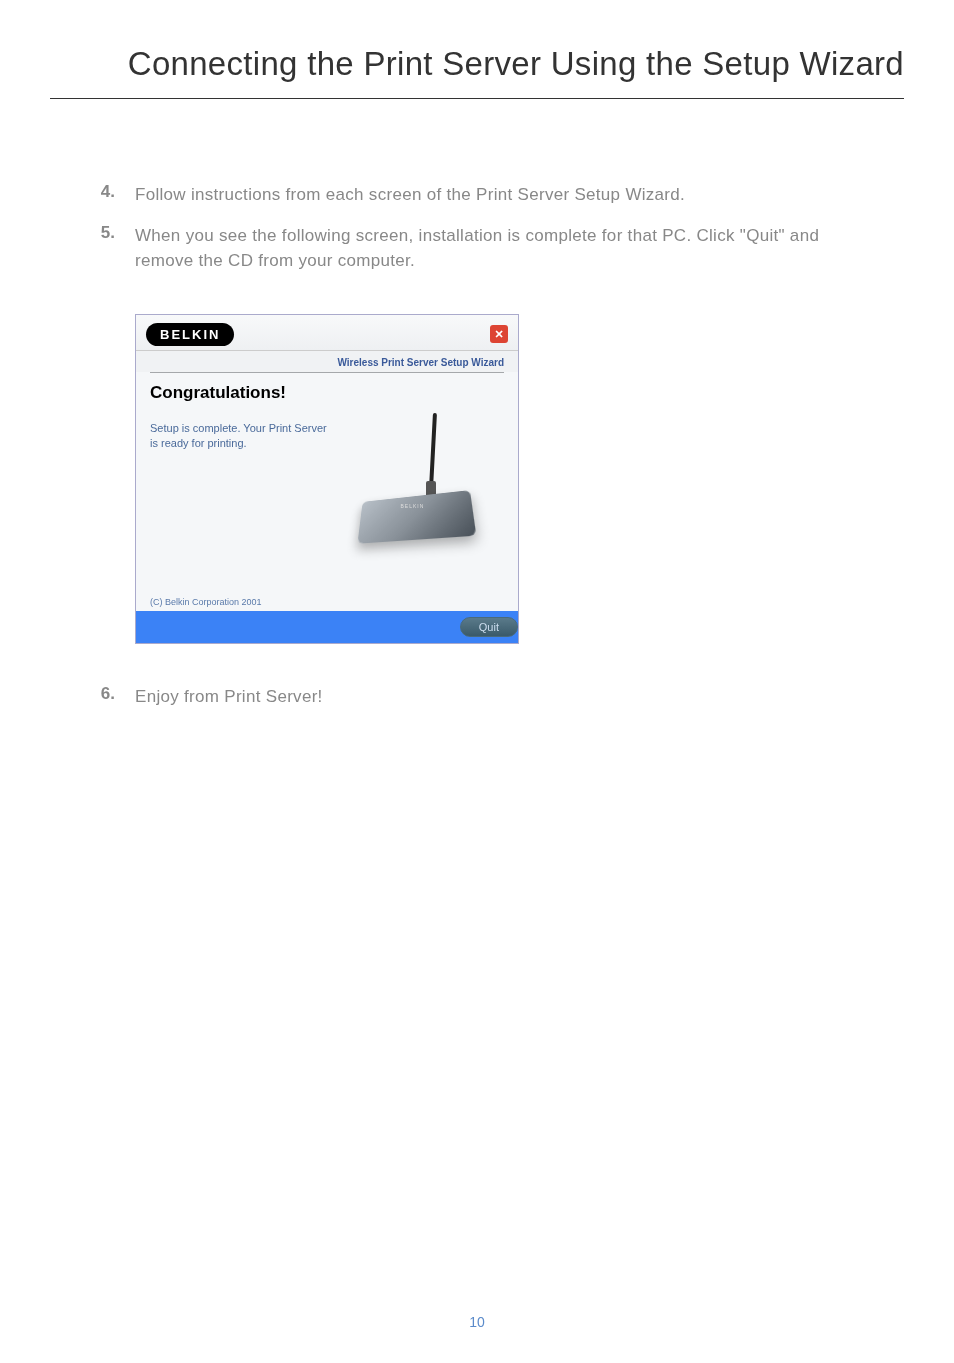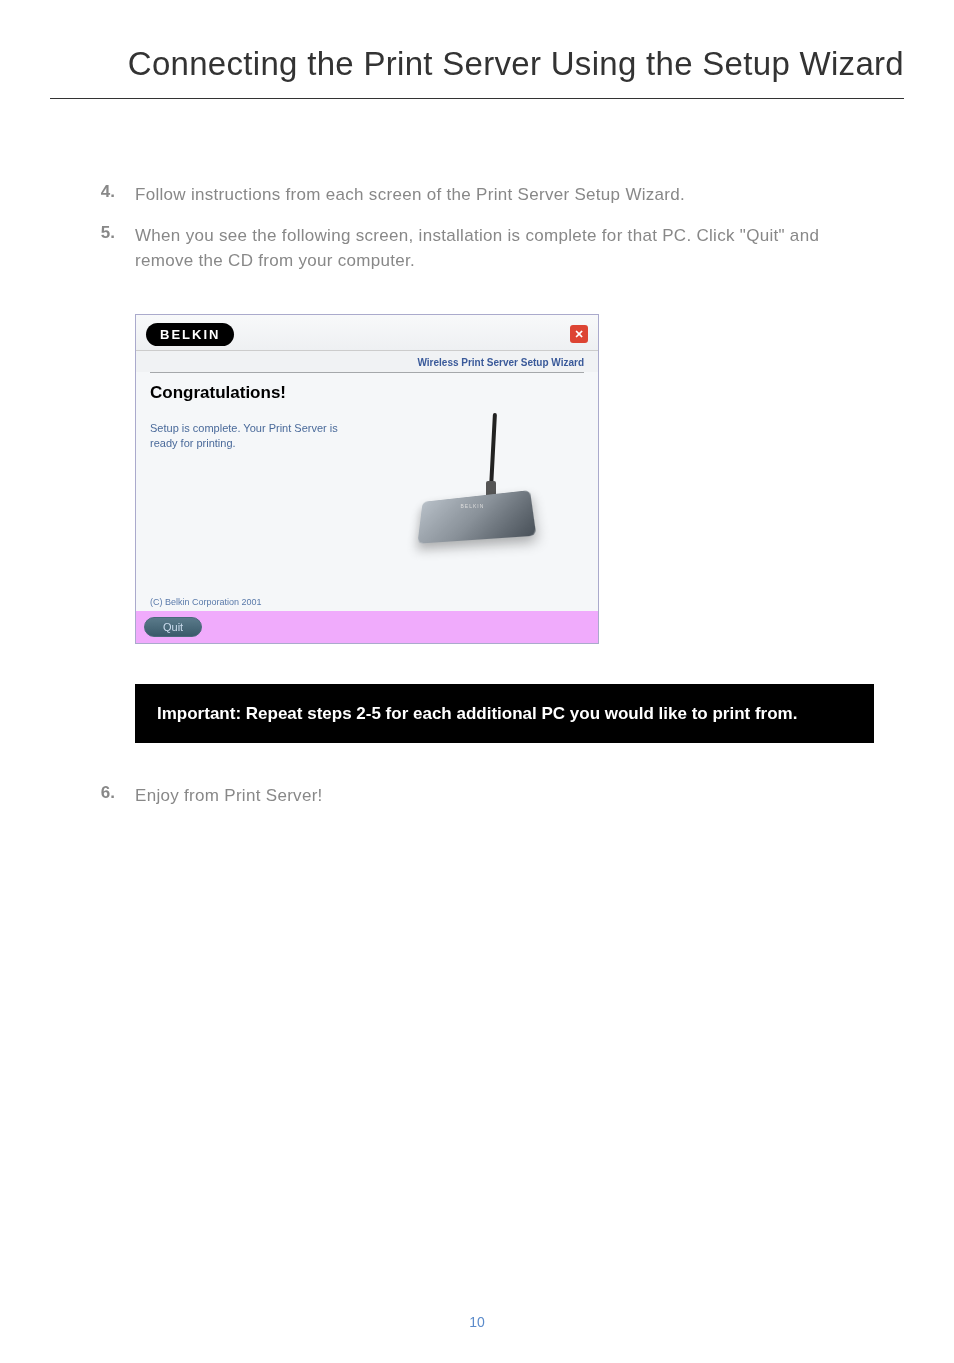--- a/index.html
+++ b/index.html
@@ -47,21 +47,21 @@
       font-size: 17px;
       line-height: 1.5;
       letter-spacing: 0.3px;
     }
     .screenshot-wrap {
       margin-left: 55px;
       margin-top: 40px;
       margin-bottom: 40px;
     }
     .wizard-window {
-      width: 464px;
+      width: 384px;
       border: 1px solid #aac;
       background: #f5f7f9;
       font-family: Tahoma, Arial, sans-serif;
     }
     .wizard-header {
       background: linear-gradient(#f8f9fa, #eef0f2);
       padding: 8px 10px 4px 10px;
       display: flex;
       justify-content: space-between;
       align-items: center;
@@ -169,22 +169,23 @@
       top: 90px;
       left: 55px;
       letter-spacing: 1px;
     }
     .copyright {
       font-size: 9px;
       color: #5a7aaa;
       padding: 4px 14px;
     }
     .wizard-footer {
-      background: #f0abfc;
-      padding: 6px 8px;
+      background: #3b82f6;
+      padding: 6px 0;
+      text-align: right;
     }
     .quit-btn {
       background: linear-gradient(#5a7a8a, #3a5a6a);
       color: #cde;
       font-size: 11px;
       padding: 3px 18px;
       border-radius: 11px;
       display: inline-block;
       border: 1px solid #4a6a7a;
     }
@@ -247,23 +248,20 @@
           </div>
         </div>
       </div>
       <div class="copyright">(C) Belkin Corporation 2001</div>
       <div class="wizard-footer">
         <span class="quit-btn">Quit</span>
       </div>
     </div>
   </div>
 
-  <div class="important-box">
-    <span class="important-bold">Important: Repeat steps 2-5 for each additional PC you would like to print from.</span>
-  </div>
 
   <div class="step-row">
     <div class="step-num">6.</div>
     <div class="step-text">Enjoy from Print Server!</div>
   </div>
 
 </div>
 
 <div class="page-number">10</div>
 

